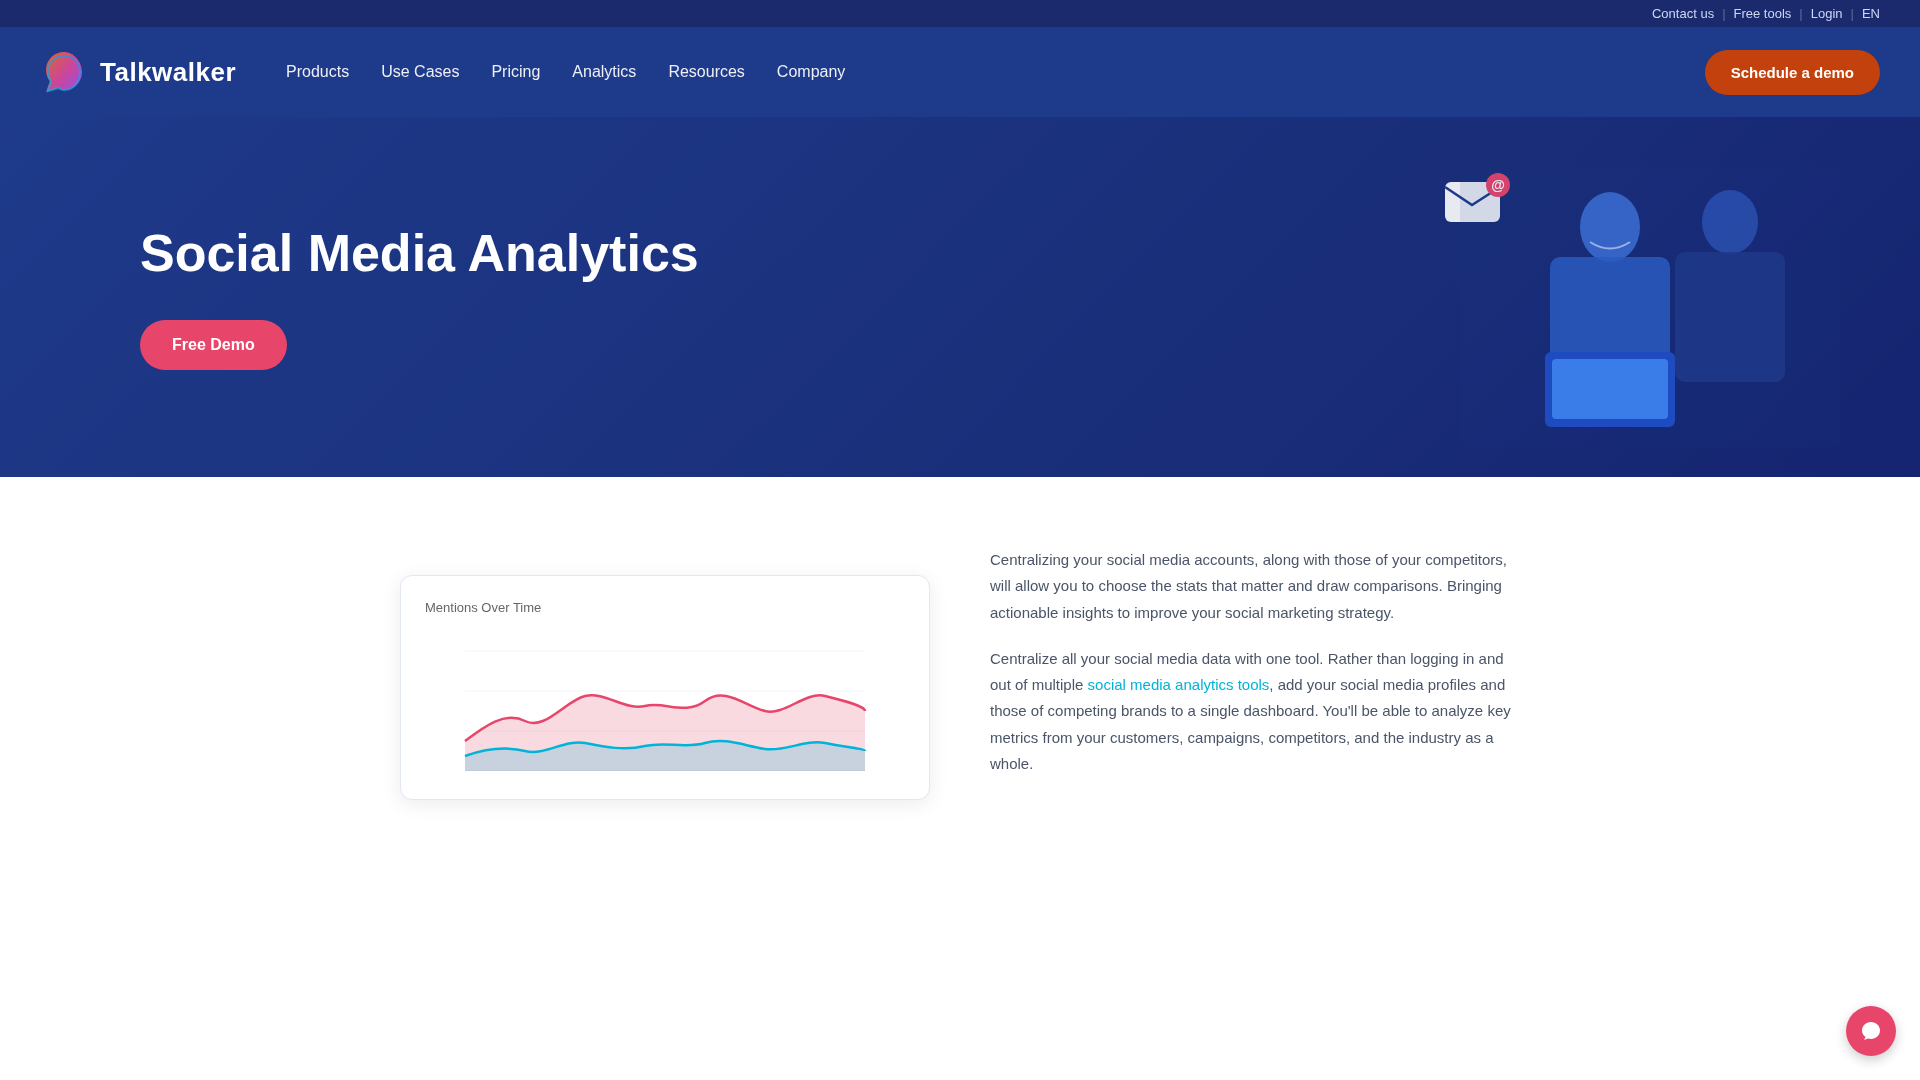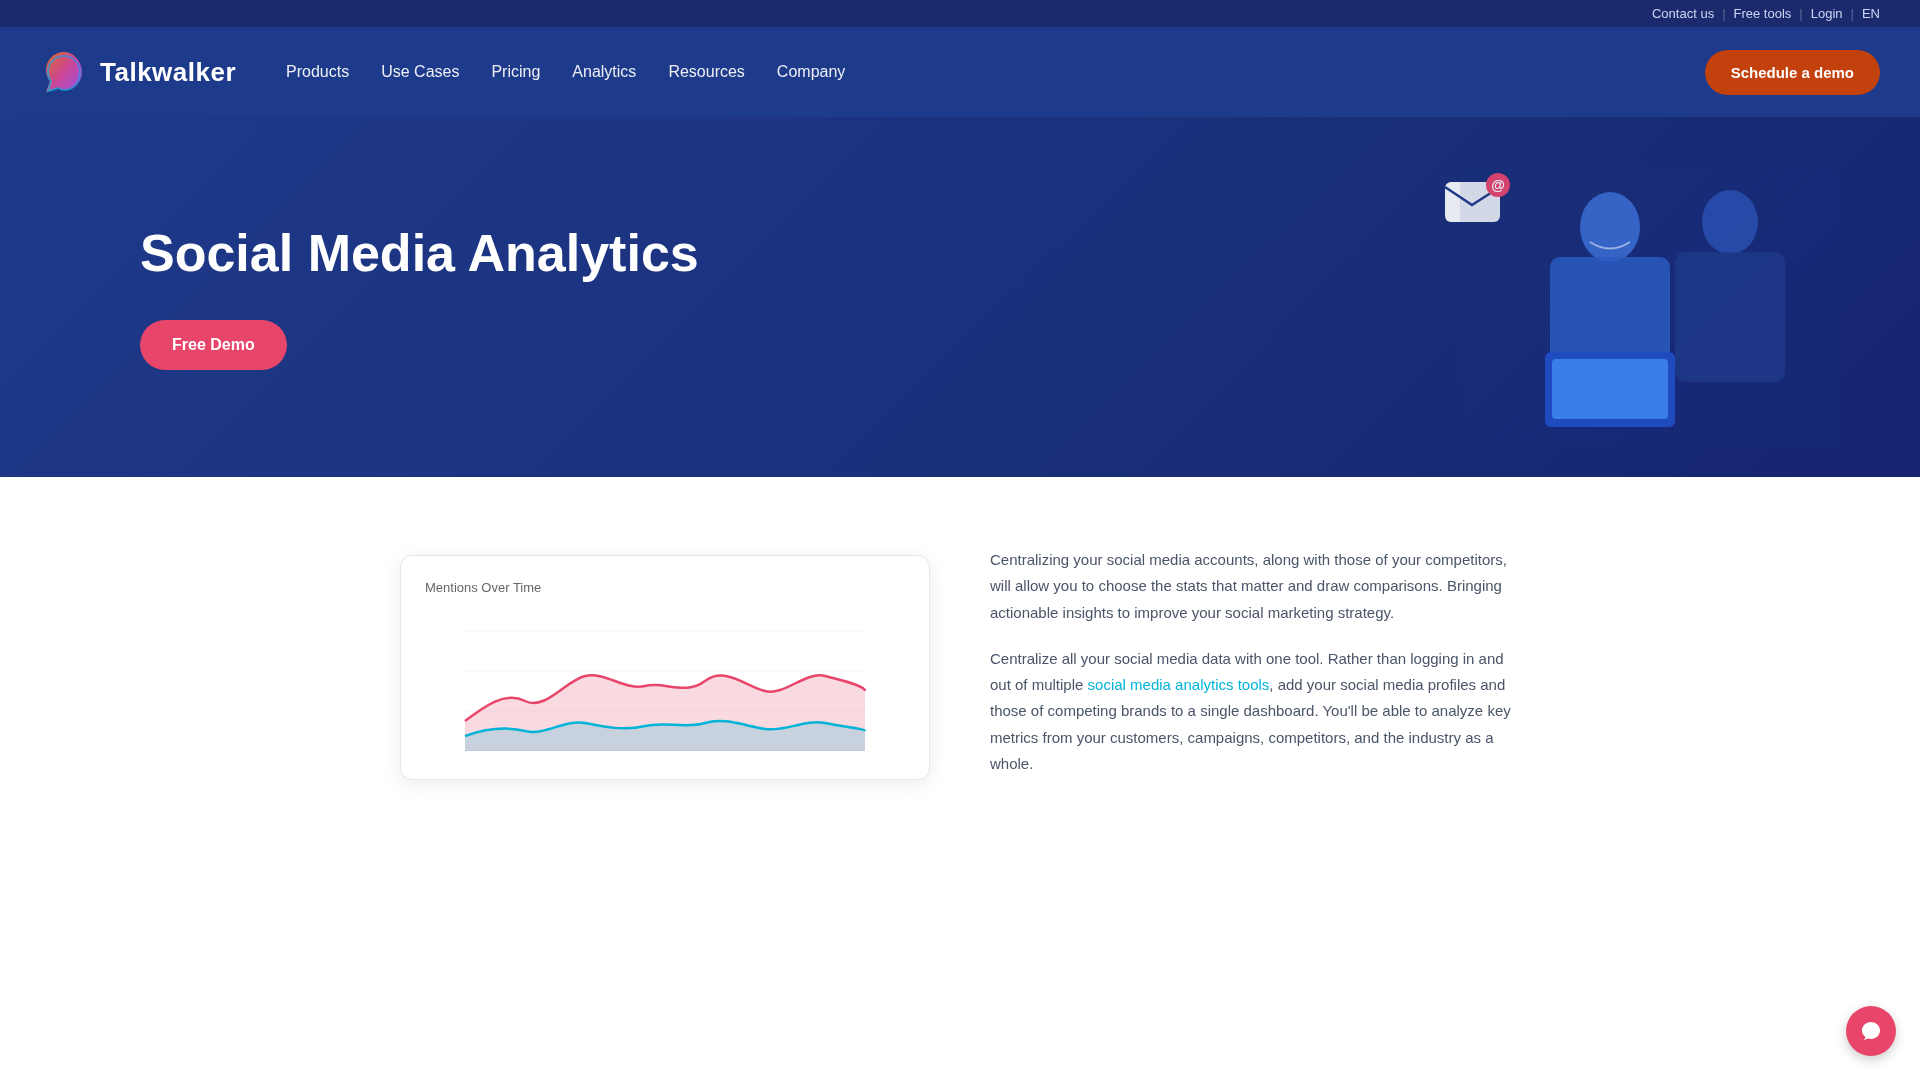--- a/index.html
+++ b/index.html
@@ -157,21 +157,21 @@
       font-weight: 500;
     }
 
     
     .chart-card {
       background: white;
       border: 1px solid #e2e8f0;
       border-radius: 12px;
       padding: 24px;
       box-shadow: 0 4px 20px rgba(0,0,0,0.08);
-      margin-top: 8px;
+      margin-top: 28px;
     }
     .chart-label {
       font-size: 13px;
       color: #666;
       margin-bottom: 16px;
       font-weight: 500;
     }
     .chart-svg {
       width: 100%;
       height: 140px;

